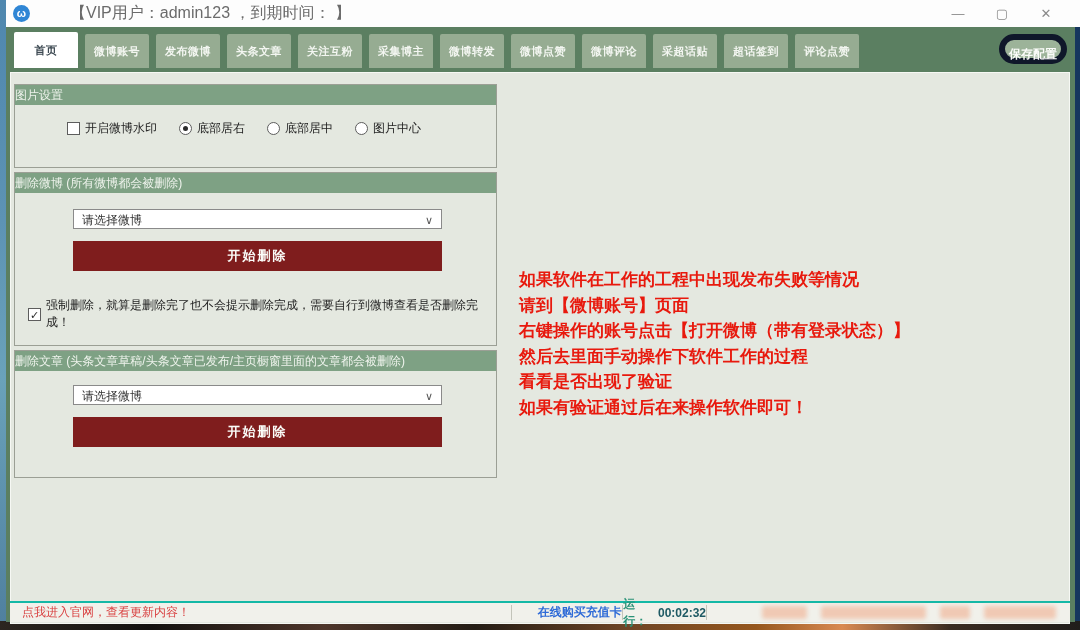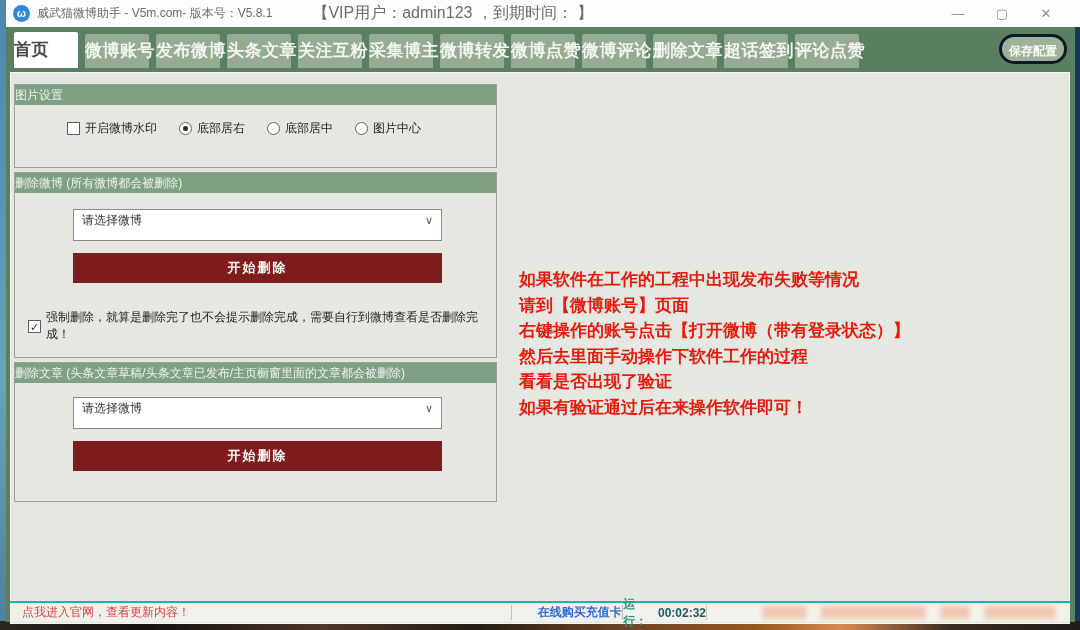--- a/index.html
+++ b/index.html
@@ -23,25 +23,25 @@
   .vip-text { color:#6b6b6b; font-size:16px; margin-left:40px; white-space:nowrap; }
   .win-controls { margin-left:auto; display:flex; margin-right:12px; }
   .win-btn { width:44px; text-align:center; color:#8a8a8a; font-size:13px; line-height:26px; cursor:default; }
 
   
   .app-body { position:absolute; left:6px; top:27px; width:1069px; height:595px; background:#5b7f61; }
 
   
   .tabbar { display:flex; align-items:flex-end; padding:5px 8px 0 8px; height:41px; }
   .tab { width:64px; height:34px; margin-right:7px; background:#96ac92; color:#f3f6f1;
-    font-size:17px; font-weight:600; line-height:34px;
+    font-size:11px; font-weight:600; text-align:center; line-height:34px;
     border-radius:2px 2px 0 0; letter-spacing:0.5px; white-space:nowrap; }
   .tab.active { background:#ffffff; color:#3e4a53; height:36px; line-height:36px; font-weight:bold; }
   .save-btn { margin-left:auto; margin-bottom:4px; width:68px; height:30px; border-radius:15px;
-    background:#9cb399; border:3px solid #0f172a; color:#fbfcfa; font-size:12px; font-weight:600;
+    background:#9cb399; border:6px solid #0f172a; color:#fbfcfa; font-size:12px; font-weight:600;
     text-align:center; line-height:28px; }
 
   
   .content { position:absolute; left:4px; top:45px; width:1060px; height:552px;
     background:#e4e8e0; border:1px solid #f6f8f4; }
 
   .left-col { position:absolute; left:3px; top:11px; width:483px; }
 
   .groupbox { border:1px solid #9b9f95; margin-bottom:4px; background:#e4e8e0; }
   .group-header { height:20px; background:#7ea184; color:#eef3ec; font-size:12px;
@@ -56,21 +56,21 @@
   .radio-circle { width:13px; height:13px; border:1px solid #5d5d5d; border-radius:50%;
     background:#fff; flex:none; position:relative; }
   .radio-circle.sel::after { content:""; position:absolute; left:3px; top:3px; width:5px; height:5px;
     border-radius:50%; background:#2b2b2b; }
   .radio-label { margin-left:5px; }
 
   .tipbox { border:1px solid #a9aca2; height:68px; margin-bottom:10px;
     padding:14px 0 0 15px; color:#c1782a; font-weight:bold; font-size:15px; line-height:23px; }
 
   .gb-delweibo .group-body { padding:16px 0 12px 0; }
-  .dropdown { position:relative; width:369px; height:32px; margin:0 auto 0 58px;
+  .dropdown { position:relative; width:369px; height:20px; margin:0 auto 0 58px;
     background:#fff; border:1px solid #8a8a8a; font-size:12px; color:#333;
     line-height:20px; padding-left:8px; }
   .dd-arrow { position:absolute; right:8px; top:0; color:#555; font-size:11px; line-height:20px; }
   .start-btn { width:369px; height:30px; margin:12px auto 0 58px; background:#7f1d1d;
     color:#fbfdf9; font-size:13px; font-weight:600; text-align:center; line-height:30px;
     letter-spacing:2px; }
   .force-row { display:flex; align-items:center; font-size:12px; color:#222;
     margin:26px 0 2px 13px; }
 
   .gb-delarticle .group-body { padding:14px 0 30px 0; }
@@ -96,42 +96,41 @@
 </head>
 <body>
 
 <div class="screen">
   <div class="wall-left"></div>
   <div class="wall-right"></div>
   <div class="wall-bottom"></div>
 
   <div class="titlebar">
     <div class="app-icon">ω</div>
-    <div class="title-text">威武猫微博助手 - V5m.com- 版本号：V5.8.1</div>
     <div class="vip-text">【VIP用户：admin123 ，到期时间：  】</div>
     <div class="win-controls">
       <div class="win-btn">—</div>
       <div class="win-btn">▢</div>
       <div class="win-btn">✕</div>
     </div>
   </div>
 
   <div class="app-body">
 
     <div class="tabbar">
       <div class="tab active">首页</div>
       <div class="tab">微博账号</div>
       <div class="tab">发布微博</div>
       <div class="tab">头条文章</div>
       <div class="tab">关注互粉</div>
       <div class="tab">采集博主</div>
       <div class="tab">微博转发</div>
       <div class="tab">微博点赞</div>
       <div class="tab">微博评论</div>
-      <div class="tab">删除文章</div>
+      <div class="tab">采超话贴</div>
       <div class="tab">超话签到</div>
       <div class="tab">评论点赞</div>
       <div class="save-btn">保存配置</div>
     </div>
 
     <div class="content">
 
       <div class="left-col">
 
         <div class="groupbox gb-image">

